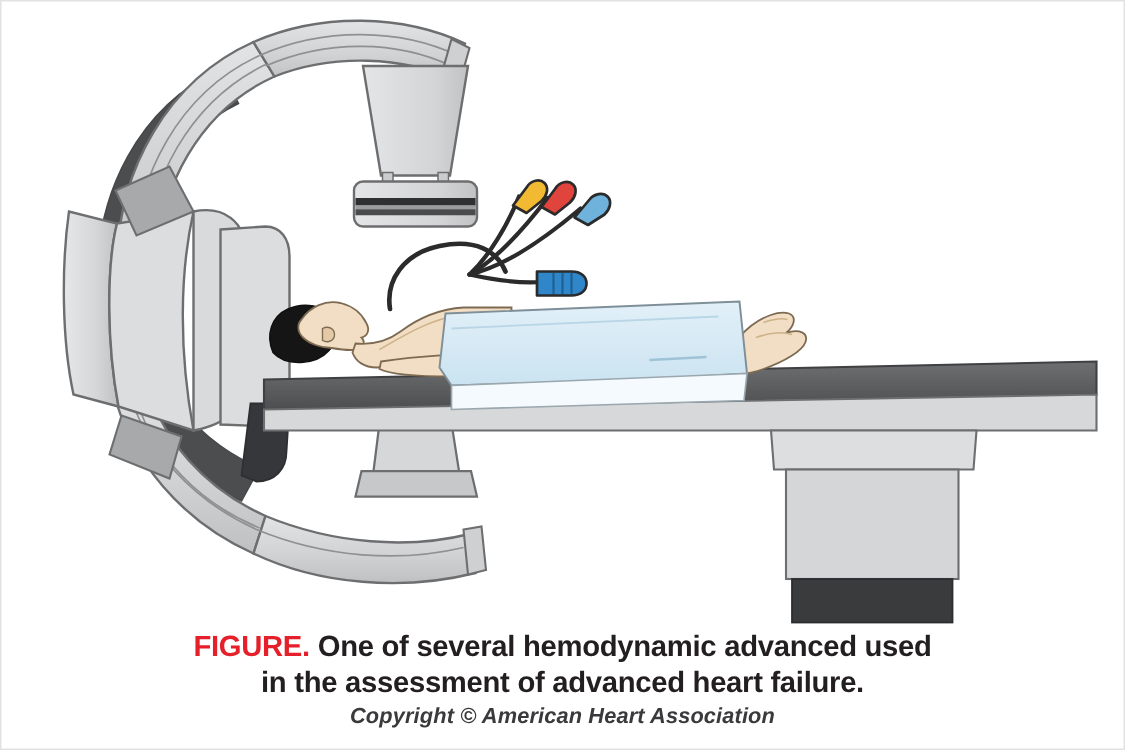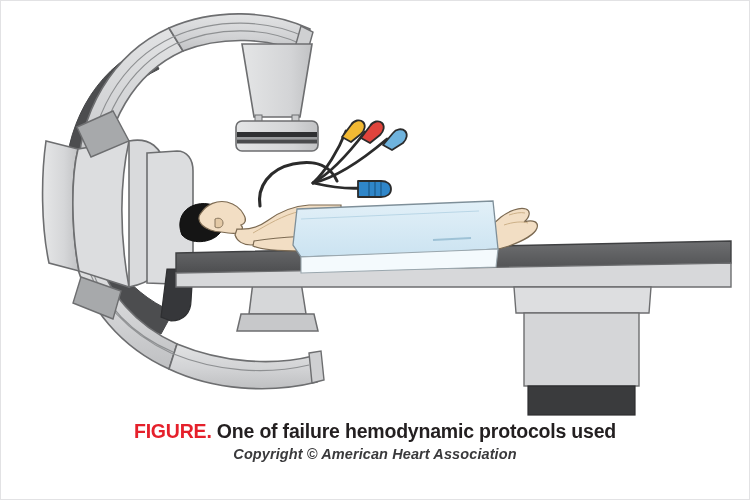--- a/index.html
+++ b/index.html
@@ -230,17 +230,18 @@
       </g>
 
       <g>
         <path d="M357,180 L380,180 C 386,180 390,183 390,188 C 390,193 386,196 380,196 L 357,196 Z" fill="#2f86c9" stroke="#2b2b2b" stroke-width="1.8" stroke-linejoin="round"></path>
         <path d="M368,181 L368,195 M374,181 L374,195 M380,181 L380,195" fill="none" stroke="#1d5f92" stroke-width="1.4"></path>
       </g>
     </g>
   </svg>
 
   <div class="caption-block">
-    <div class="caption-line"><span class="figure-word">FIGURE.</span><span> One of failure hemodynamic protocols used</span></div>
+    <div class="caption-line"><span class="figure-word">FIGURE.</span><span> One of several hemodynamic advanced used</span></div>
+    <div class="caption-line">in the assessment of advanced heart failure.</div>
     <div class="copyright-line">Copyright © American Heart Association</div>
   </div>
 
 </div>
 
 </body></html>

